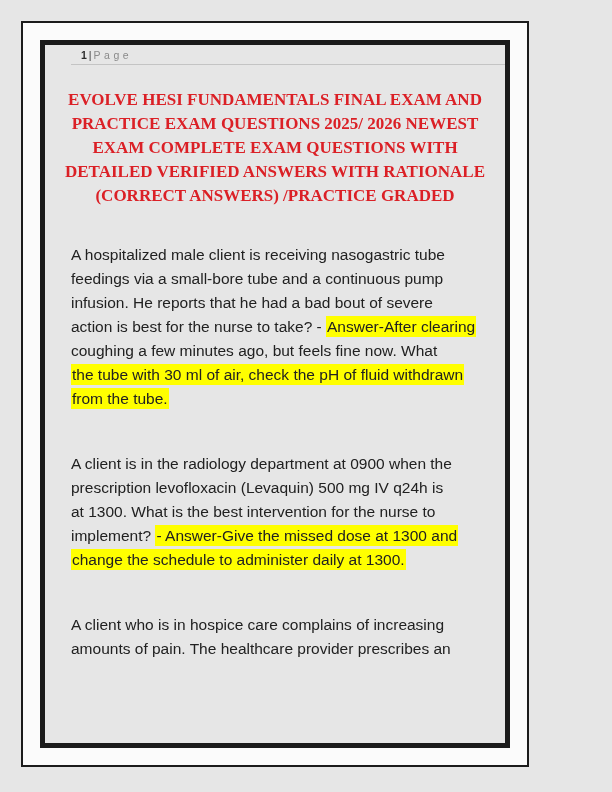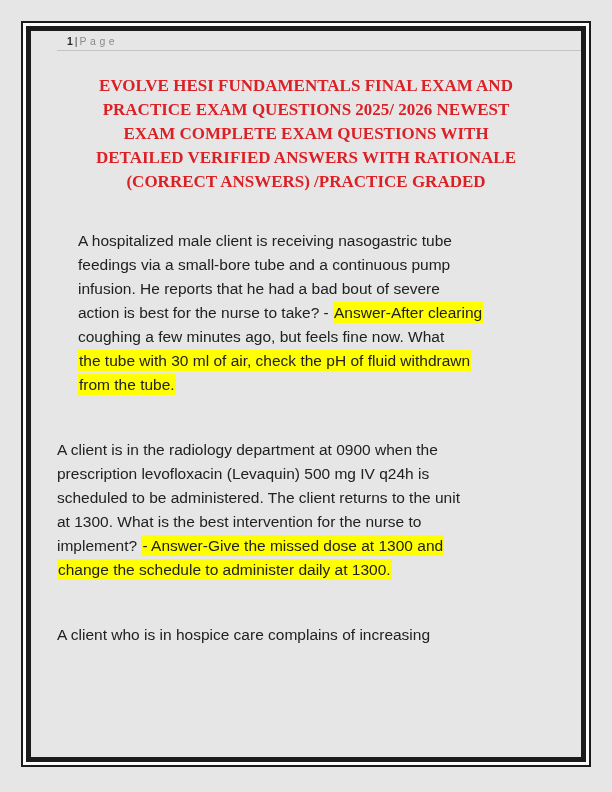--- a/index.html
+++ b/index.html
@@ -18,24 +18,24 @@
     overflow:hidden;
   }
   .page{
     position:absolute;
     inset:0;
     background:var(--page-bg);
   }
   .frame-outer{
     position:absolute;
     left:21px; top:21px;
-    width:570px; height:746px;
+    width:508px; height:746px;
     border:2px solid var(--border-black);
     background:#fbfbfb;
-    padding:3px;
+    padding:17px;
   }
   .frame-inner{
     width:100%; height:100%;
     border:5px solid var(--border-black);
     background:var(--page-bg);
   }
   .content{
     height:100%;
     padding-top:4px;
   }
@@ -70,21 +70,21 @@
   }
   .title-line{ white-space:nowrap;font-family:Liberation Serif, serif; }
   .paragraphs{
     margin-left:26px;
     width:508px;
     font-size:15.5px;
     line-height:24px;
     color:var(--body-text);
   }
   .para{ margin-top:41px; }
-  .para:first-child{ margin-top:35px;margin-left:21px; }
+  .para:first-child{ margin-top:35px; }
   .text-line{
     white-space:pre;
     height:24px;
   }
   .hl{
     background:var(--highlight-yellow);
     padding:2px 1px;
   }
 </style>
 </head>
@@ -113,26 +113,26 @@
               <div class="text-line"><span class="plain">feedings via a small-bore tube and a continuous pump</span></div>
               <div class="text-line"><span class="plain">infusion. He reports that he had a bad bout of severe</span></div>
               <div class="text-line"><span class="plain">action is best for the nurse to take? - </span><span class="hl">Answer-After clearing</span></div>
               <div class="text-line"><span class="plain">coughing a few minutes ago, but feels fine now. What</span></div>
               <div class="text-line"><span class="hl">the tube with 30 ml of air, check the pH of fluid withdrawn</span></div>
               <div class="text-line"><span class="hl">from the tube.</span></div>
             </div>
             <div class="para">
               <div class="text-line"><span class="plain">A client is in the radiology department at 0900 when the</span></div>
               <div class="text-line"><span class="plain">prescription levofloxacin (Levaquin) 500 mg IV q24h is</span></div>
-              <div class="text-line"><span class="plain">scheduled to be administered. The client returns to the unit</span></div>
               <div class="text-line"><span class="plain">at 1300. What is the best intervention for the nurse to</span></div>
               <div class="text-line"><span class="plain">implement? </span><span class="hl">- Answer-Give the missed dose at 1300 and</span></div>
               <div class="text-line"><span class="hl">change the schedule to administer daily at 1300.</span></div>
             </div>
             <div class="para">
               <div class="text-line"><span class="plain">A client who is in hospice care complains of increasing</span></div>
+              <div class="text-line"><span class="plain">amounts of pain. The healthcare provider prescribes an</span></div>
             </div>
           </div>
 
       </div>
     </div>
   </div>
 </div>
 
 </body></html>

